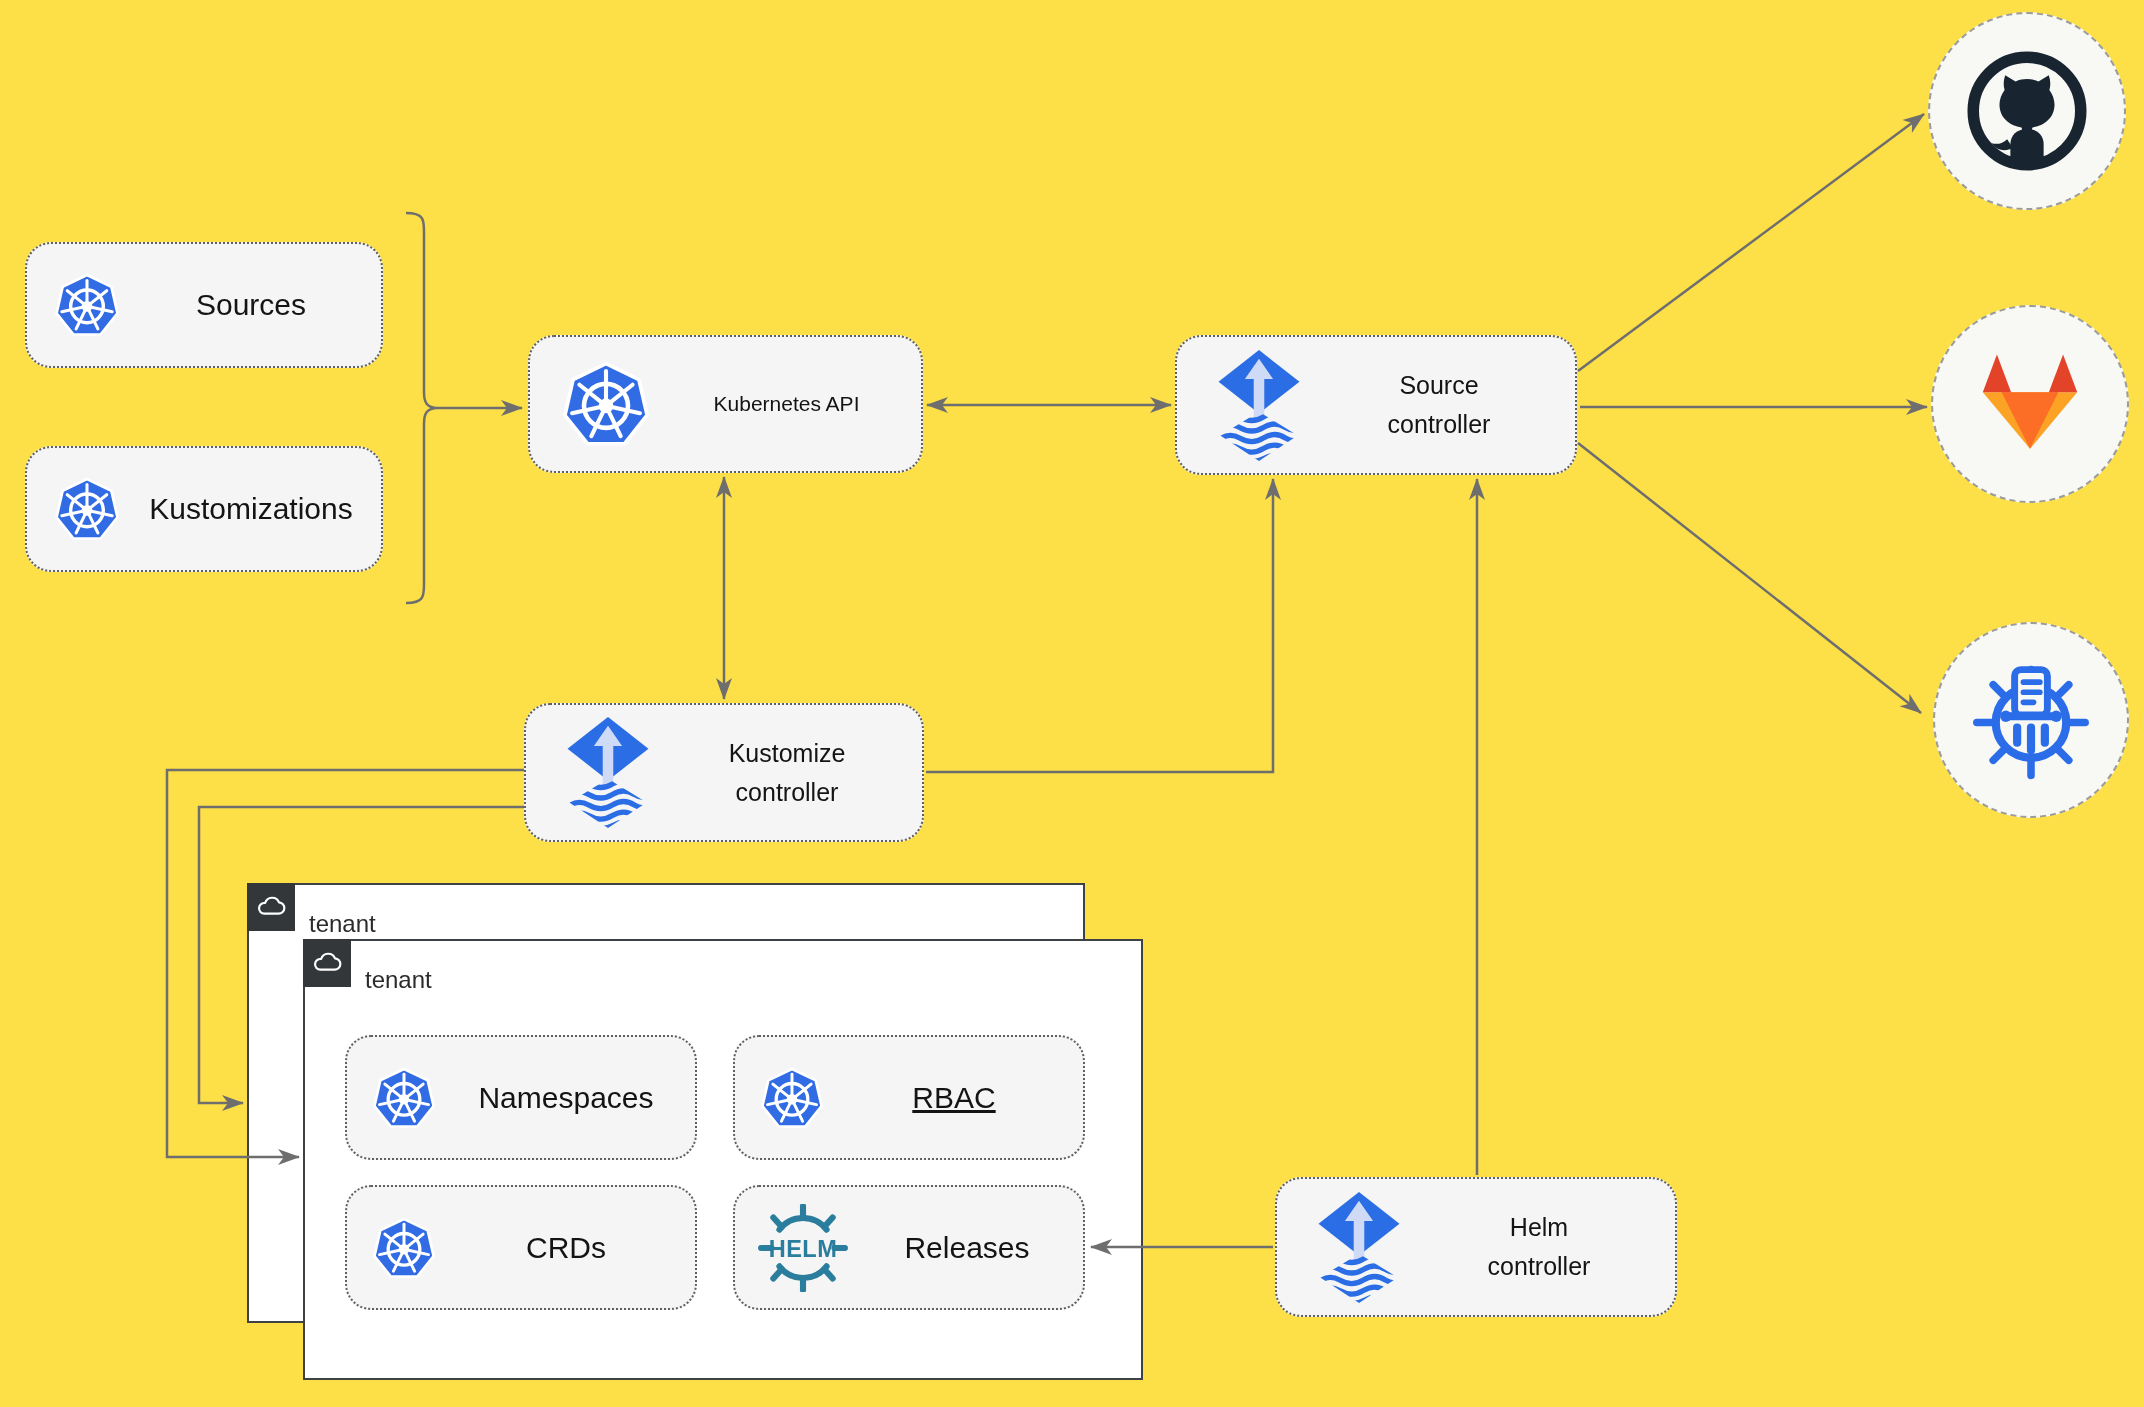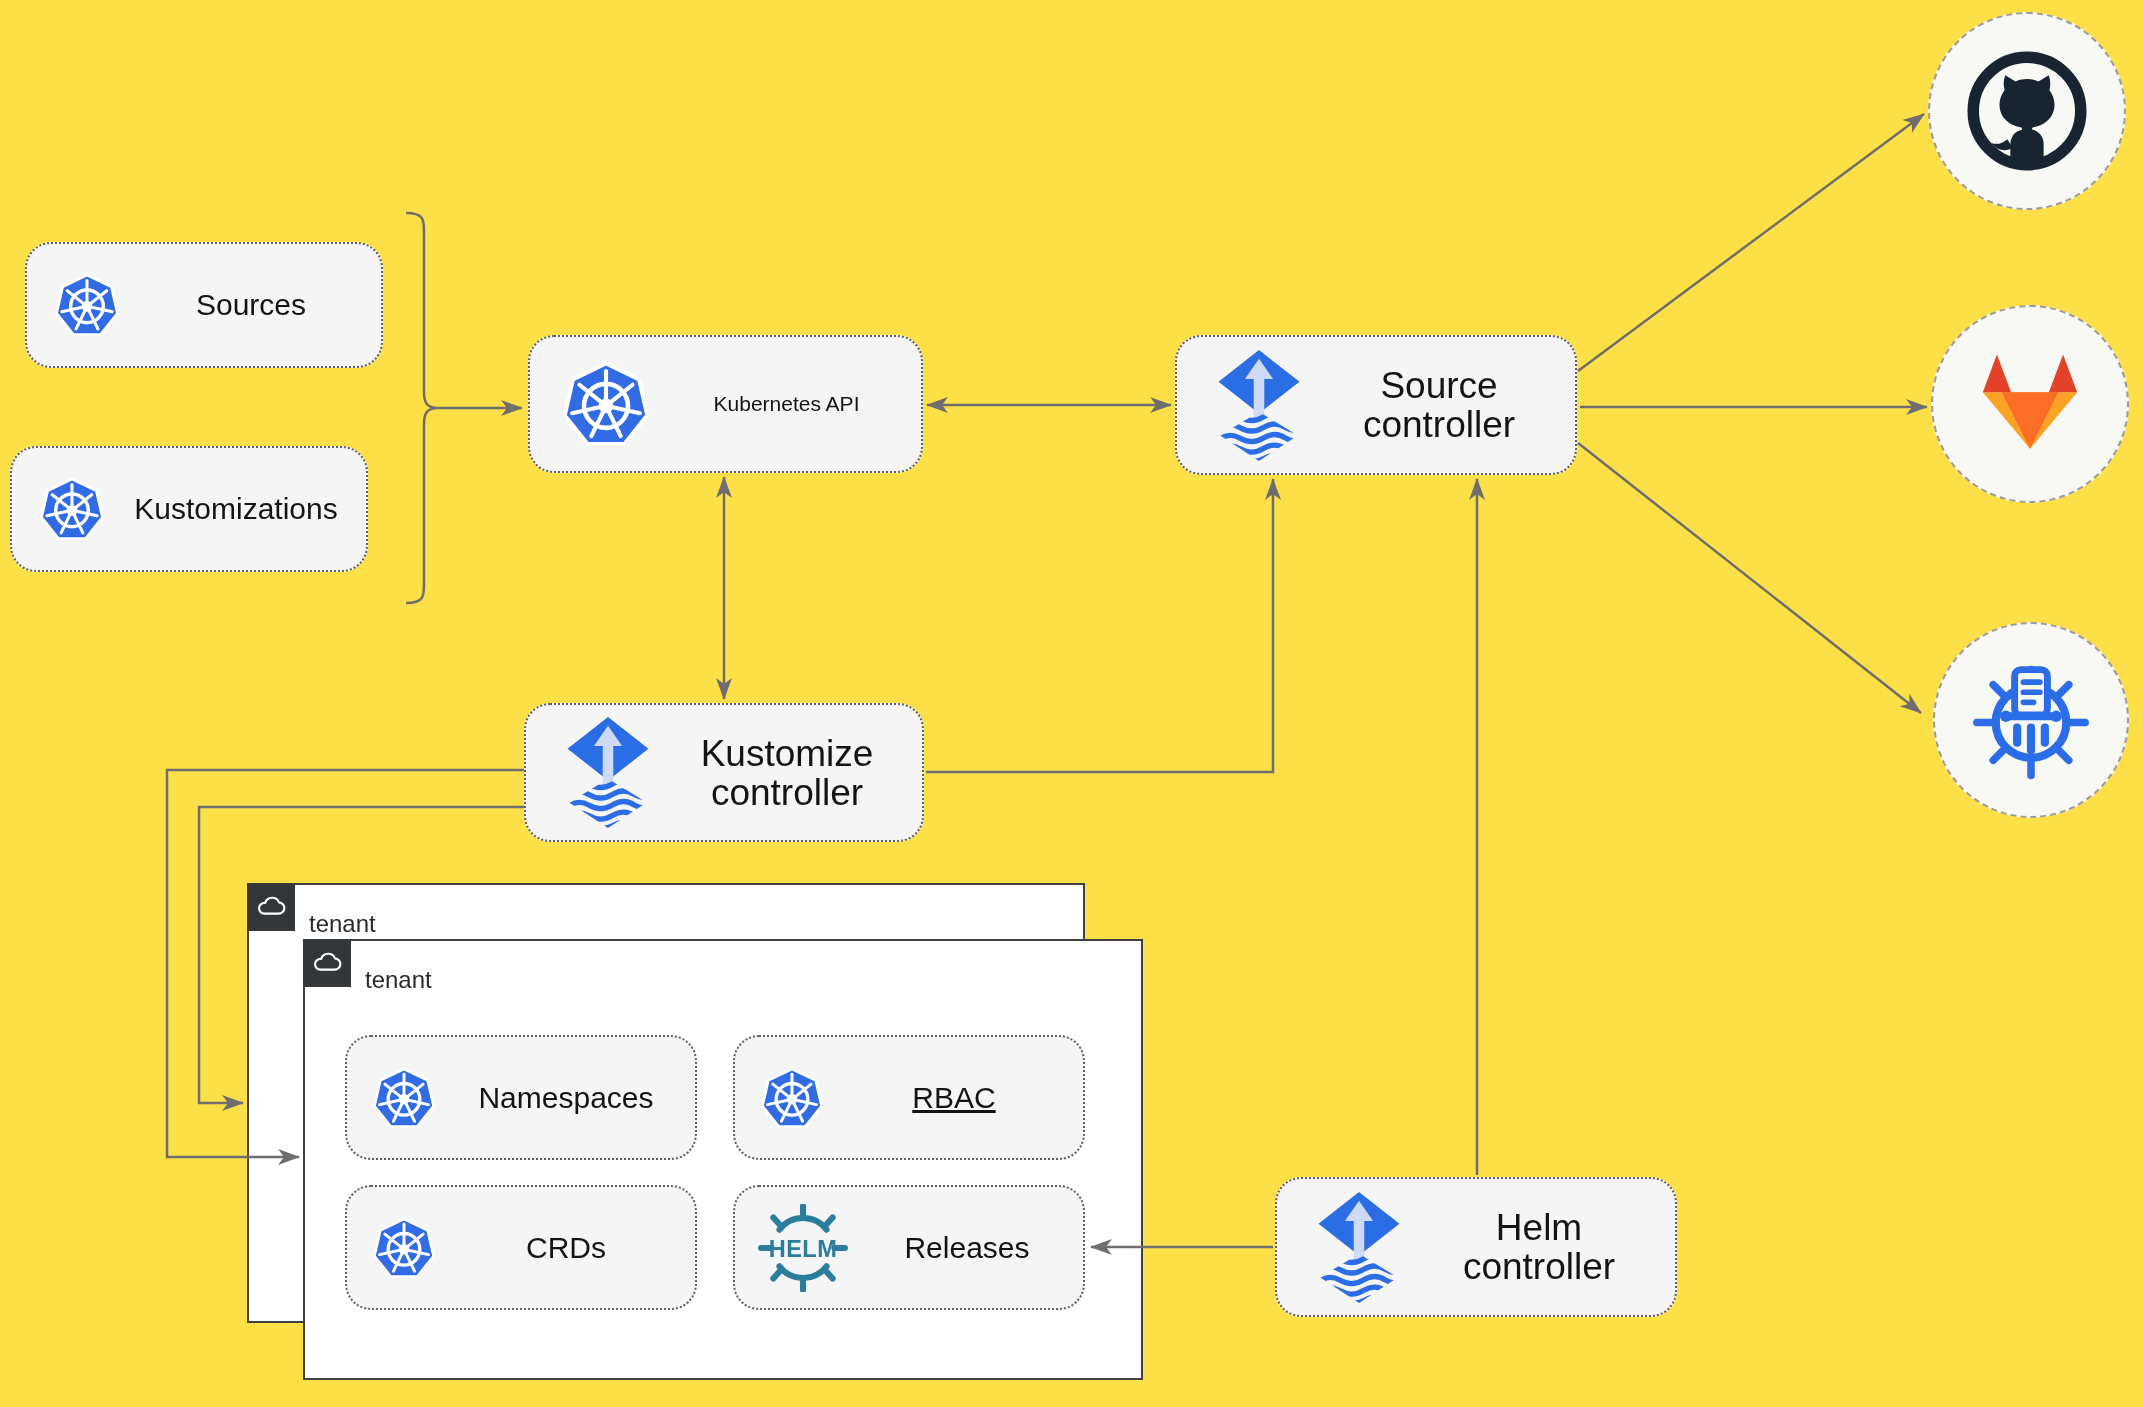--- a/index.html
+++ b/index.html
@@ -4,21 +4,21 @@
 <style>
   html,body{margin:0;padding:0;background:#ffffff;}
   .canvas{position:relative;width:2144px;height:1407px;background:#fde047;
           font-family:"Liberation Sans",sans-serif;color:#141414;overflow:hidden;}
 
   
   .node{position:absolute;background:#f5f5f5;border:2px dotted #5f5f5f;border-radius:26px;
         display:flex;align-items:center;box-sizing:border-box;z-index:30;}
   .node .icon{flex:0 0 auto;display:flex;align-items:center;justify-content:center;}
   .node .label{flex:1;text-align:center;font-size:30px;color:#141414;}
-  .node .label2{flex:1;text-align:center;font-size:37px;line-height:39px;color:#141414;}
+  .node .label2{flex:1;text-align:center;font-size:25px;line-height:39px;color:#141414;}
 
   
   .tenant{position:absolute;background:#ffffff;border:2.5px solid #3f4245;box-sizing:border-box;}
   .tenant-outer{z-index:10;}
   .tenant-inner{z-index:20;}
   .tenant-head{position:absolute;left:-2.5px;top:-2.5px;width:48px;height:48px;background:#33373a;
                display:flex;align-items:center;justify-content:center;}
   .tenant-label{position:absolute;left:60px;top:16px;height:46px;display:flex;align-items:center;
                 font-size:24px;color:#2b2b2b;}
 
@@ -134,21 +134,21 @@
 
   <div class="node" style="left:25px;top:242px;width:358px;height:126px;">
     <span class="icon" style="margin-left:26px;">
       <svg width="68" height="66" viewBox="0 0 100 96">
           <use href="#k8s-icon"></use>
         </svg>
     </span>
     <span class="label">Sources</span>
   </div>
 
-  <div class="node" style="left:10px;top:446px;width:358px;height:126px;">
+  <div class="node" style="left:25px;top:446px;width:358px;height:126px;">
     <span class="icon" style="margin-left:26px;">
       <svg width="68" height="66" viewBox="0 0 100 96">
           <use href="#k8s-icon"></use>
         </svg>
     </span>
     <span class="label">Kustomizations</span>
   </div>
 
   <div class="node" style="left:528px;top:335px;width:395px;height:138px;">
     <span class="icon" style="margin-left:30px;">

